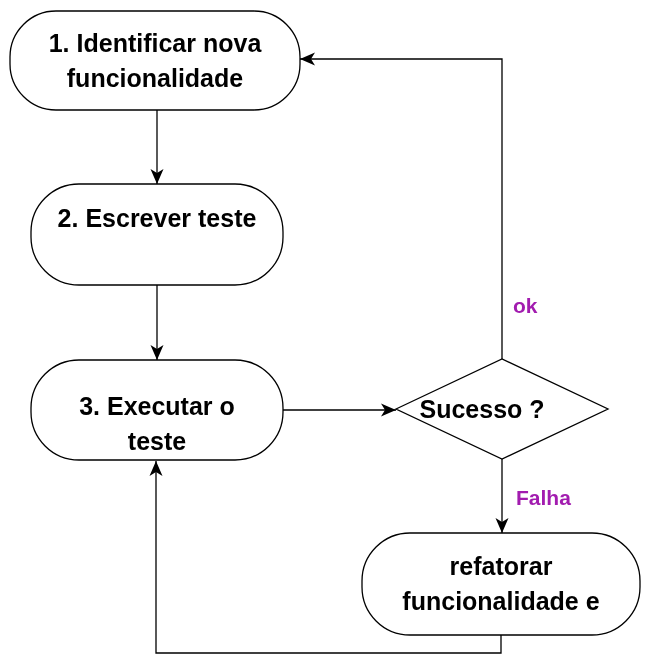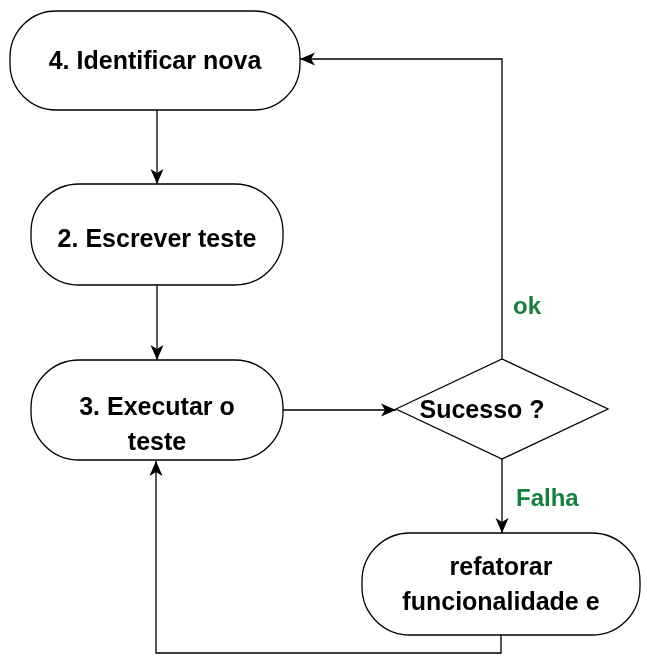--- a/index.html
+++ b/index.html
@@ -53,23 +53,23 @@
     text-align: center;
     font-weight: bold;
     font-size: 25px;
     line-height: 35px;
     color: #000000;
     white-space: nowrap;
   }
   .edge-label {
     position: absolute;
     font-weight: bold;
-    font-size: 24px;
+    font-size: 21px;
     line-height: 26px;
-    color: #15803d;
+    color: #a21caf;
     white-space: nowrap;
     text-align: right;
   }
 </style>
 </head>
 <body>
 
 <div class="canvas">
   <svg class="edges-layer" xmlns="http://www.w3.org/2000/svg" viewBox="0 0 647 665">
       <rect x="10" y="11" width="290" height="99" rx="46" ry="46" class="shape"></rect>
@@ -85,23 +85,24 @@
       <polygon points="396,410 381.0,416.5 385.0,410.0 381.0,403.5" class="arrowhead"></polygon>
       <polyline points="502,359 502,59 300,59" class="edge"></polyline>
       <polygon points="300,59 315.0,52.5 311.0,59.0 315.0,65.5" class="arrowhead"></polygon>
       <polyline points="502,459 502,533" class="edge"></polyline>
       <polygon points="502,533 495.5,518.0 502.0,522.0 508.5,518.0" class="arrowhead"></polygon>
       <polyline points="501,635 501,653 156,653 156,461" class="edge"></polyline>
       <polygon points="156,461 162.5,476.0 156.0,472.0 149.5,476.0" class="arrowhead"></polygon>
     </svg>
   <div class="nodes-layer">
       <div class="node-label" style="left: 10px; top: 11px; width: 290px; height: 99px;">
-        <div>4. Identificar nova</div>
+        <div>1. Identificar nova</div>
+        <div>funcionalidade</div>
       </div>
-      <div class="node-label" style="left: 31px; top: 188px; width: 252px; height: 101px;">
+      <div class="node-label" style="left: 31px; top: 168px; width: 252px; height: 101px;">
         <div>2. Escrever teste</div>
       </div>
       <div class="node-label" style="left: 31px; top: 360px; width: 252px; height: 128px;">
         <div>3. Executar o</div>
         <div>teste</div>
       </div>
       <div class="node-label" style="left: 376px; top: 359px; width: 212px; height: 100px;">
         <div>Sucesso ?</div>
       </div>
       <div class="node-label" style="left: 362px; top: 533px; width: 278px; height: 102px;">

